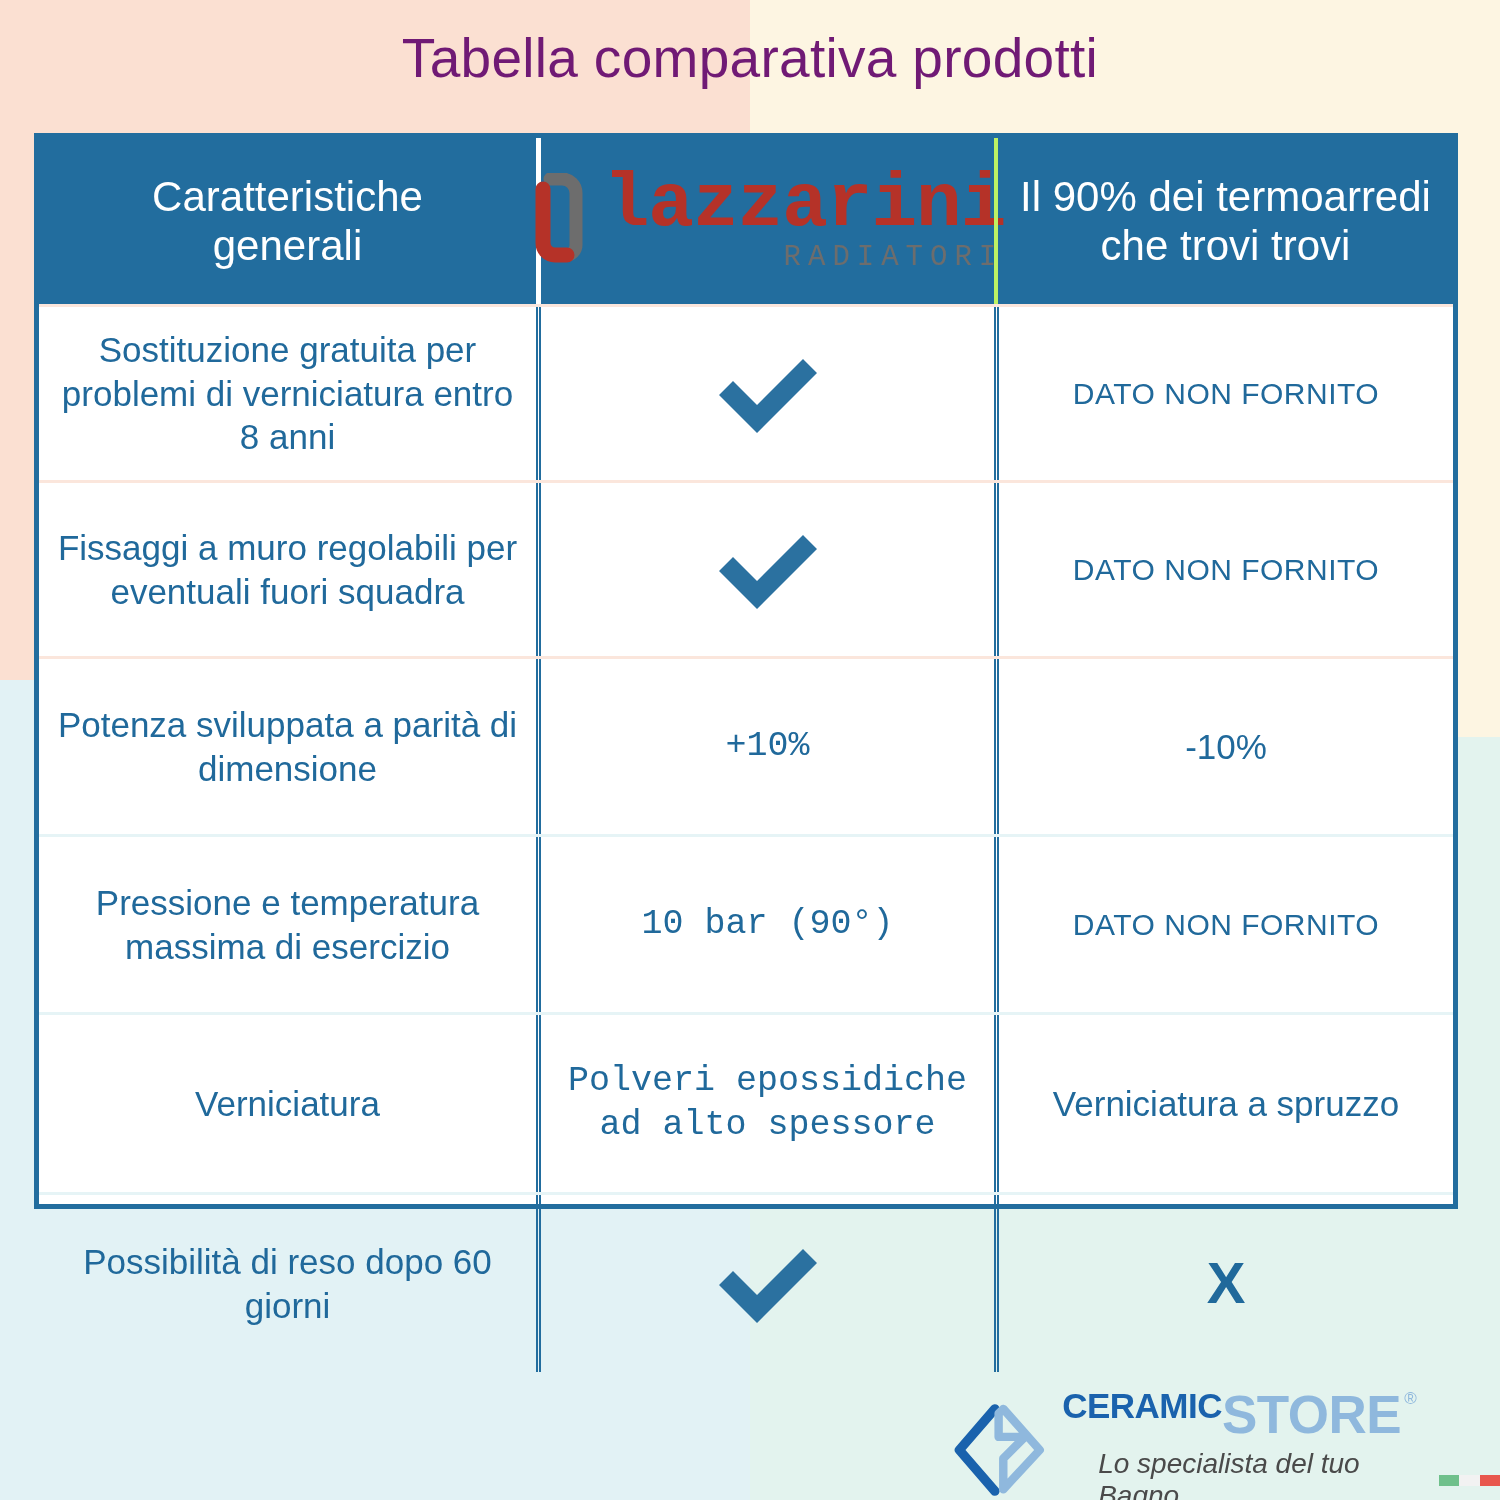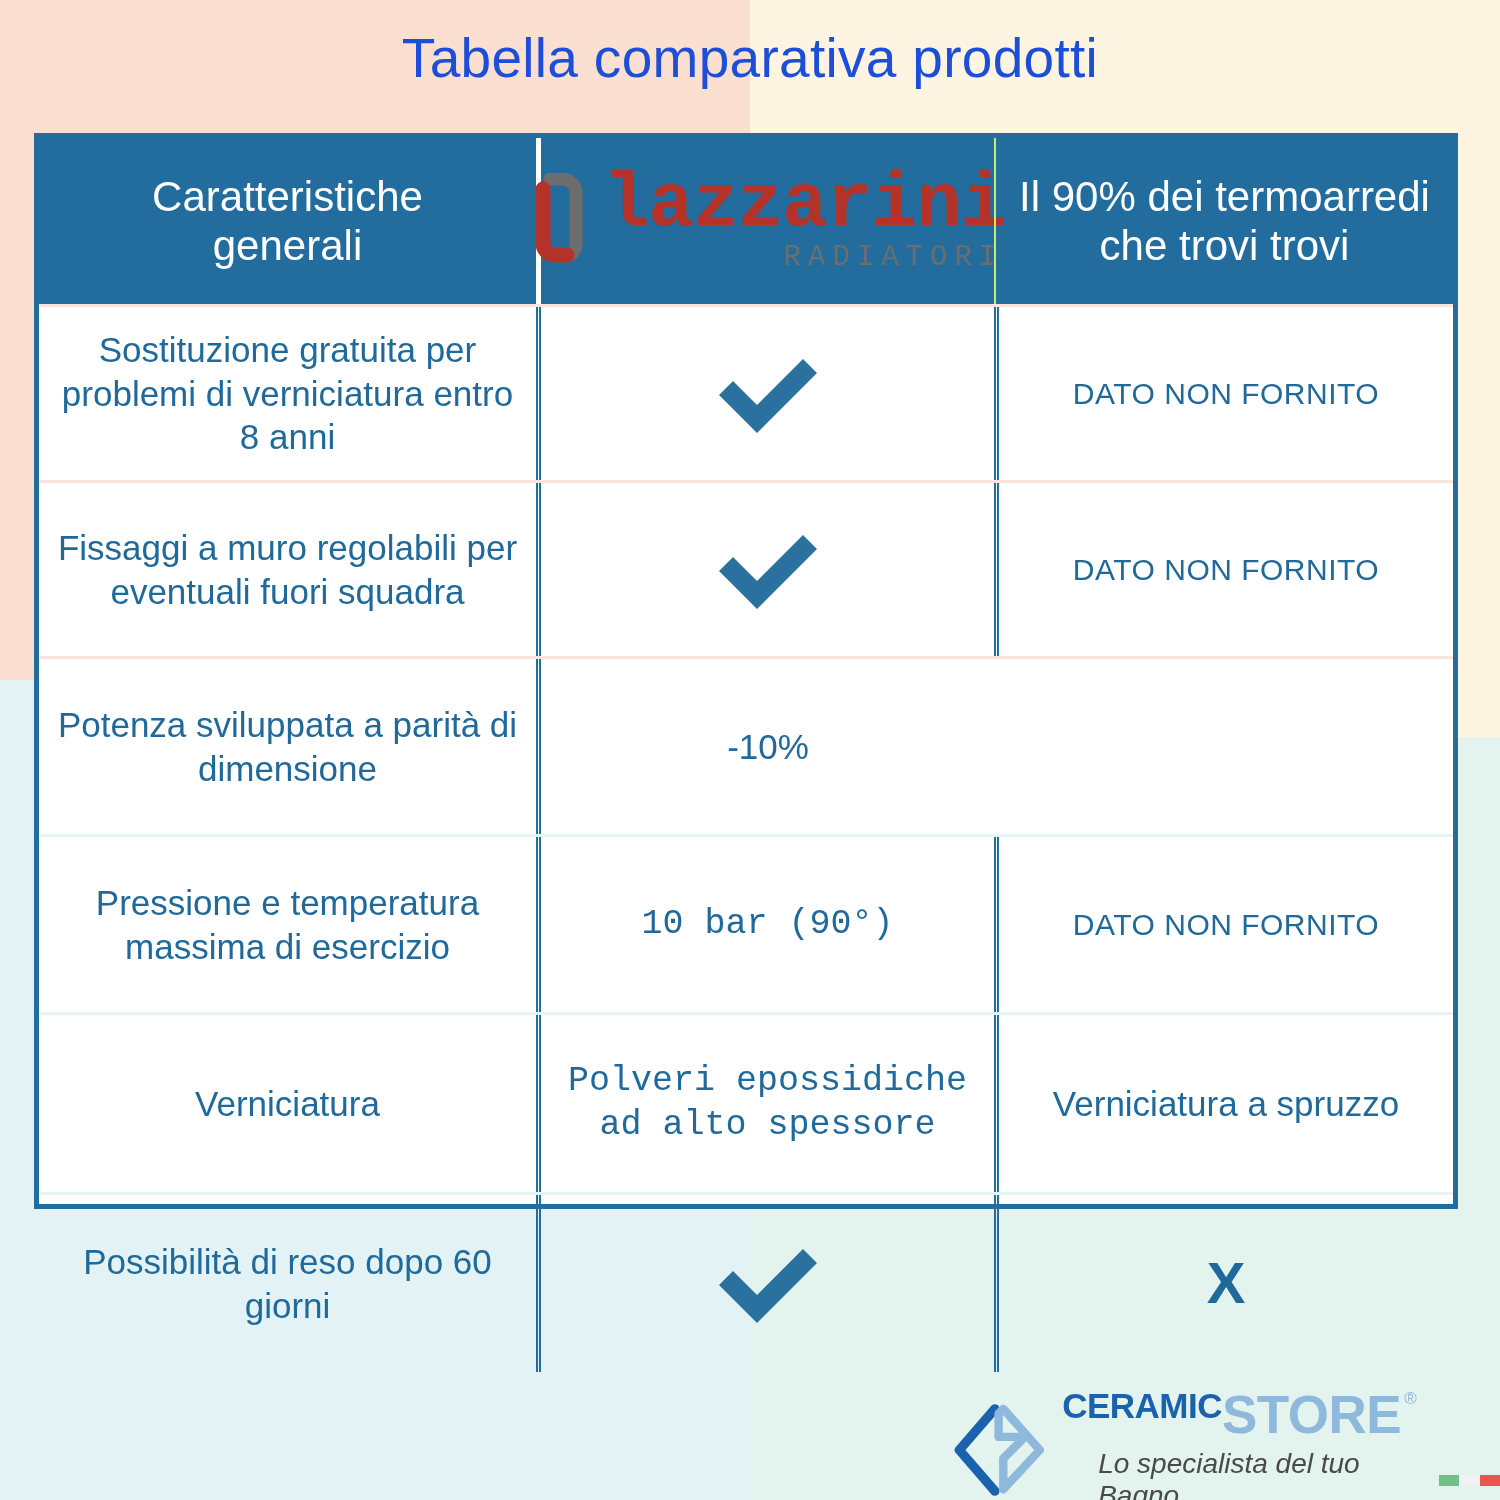--- a/index.html
+++ b/index.html
@@ -20,21 +20,21 @@
   .bg-bl { left: 0;    top: 680px;width: 750px;  height: 820px;  background: #e2f2f5; }
   .bg-br { left: 750px;top: 737px;width: 750px;  height: 763px;  background: #e3f3ee; }
 
   
   .title {
     position: absolute;
     left: 0; top: 28px; width: 1500px;
     text-align: center;
     font-size: 55px;
     font-weight: 400;
-    color: #1d4ed8;
+    color: #701a75;
     letter-spacing: 0.3px;
     line-height: 1.1;
   }
 
   
   .table-wrap {
     position: absolute;
     left: 34px; top: 133px;
     width: 1424px; height: 1076px;
     border: 5px solid #226d9e;
@@ -51,21 +51,21 @@
     text-align: center;
     color: #20699b;
   }
   .c1 { width: 497px; flex: 0 0 497px; }
   .c2 { width: 458px; flex: 0 0 458px; font-family: Liberation Mono, monospace; }
   .c3 { width: 459px; flex: 0 0 459px; }
 
   
   .head .cell { color: #ffffff; font-size: 42px; line-height: 1.17; font-weight: 400; }
   .head .c2 { border-left: 5px solid #ffffff; }
-  .head .c3 { border-left: 2px solid #bef264; }
+  .head .c3 { border-left: 4px solid #bef264; }
 
   
   .trow.body { border-top: 3px solid #fbe6dc; }
   .trow.body.cool { border-top: 3px solid #e6f4f6; }
   .trow.body .c2 { border-left: 5px double #226d9e; }
   .trow.body .c3 { border-left: 5px double #226d9e; }
   .trow.body .cell { padding: 10px 16px; }
 
   .r-tall { height: 176px; }
   .r-mid  { height: 178px; }
@@ -172,20 +172,21 @@
       <div class="cell c2">
         <svg class="check" viewBox="0 0 110 78">
           <path d="M6 40 L20 26 L44 50 L90 4 L104 18 L44 78 Z" fill="#2b71a0"></path>
         </svg>
       </div>
       <div class="cell c3 val bold">DATO NON FORNITO</div>
     </div>
 
     <div class="trow body r-mid">
       <div class="cell c1 feat">Potenza sviluppata a parità di dimensione</div>
+      <div class="cell c2 val">+10%</div>
       <div class="cell c3 val">-10%</div>
     </div>
 
     <div class="trow body cool r-mid">
       <div class="cell c1 feat">Pressione e temperatura massima di esercizio</div>
       <div class="cell c2 val">10 bar (90°)</div>
       <div class="cell c3 val bold">DATO NON FORNITO</div>
     </div>
 
     <div class="trow body cool r-low">

